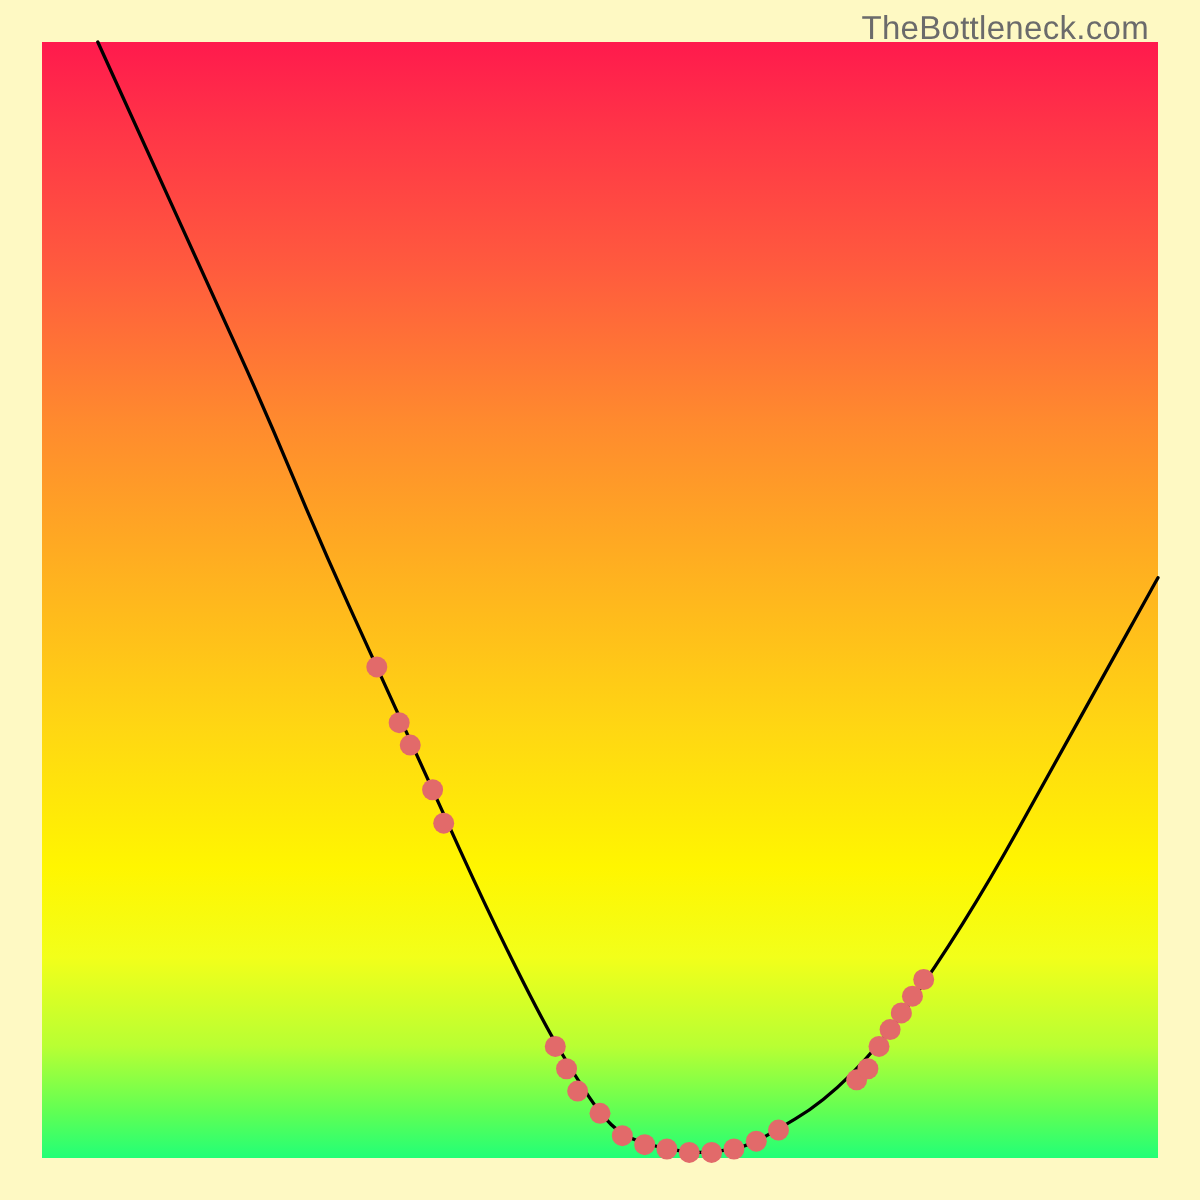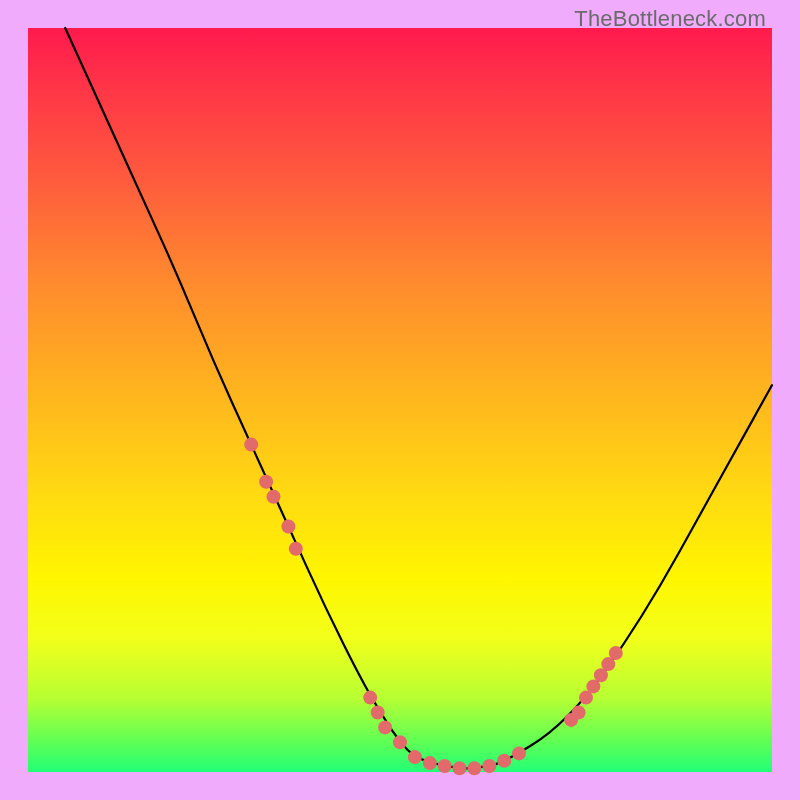--- a/index.html
+++ b/index.html
@@ -8,21 +8,21 @@
     width: 800px;
     height: 800px;
     background: #000;
     overflow: hidden;
     font-family: Arial, Helvetica, sans-serif;
   }
   .stage {
     position: relative;
     width: 800px;
     height: 800px;
-    background: #f0abfc;
+    background: #fef9c3;
   }
   .plot-area {
     position: absolute;
     left: 28px;
     top: 28px;
     width: 744px;
     height: 744px;
     
     background: linear-gradient(to bottom,
       #ff1a4d 0%,

